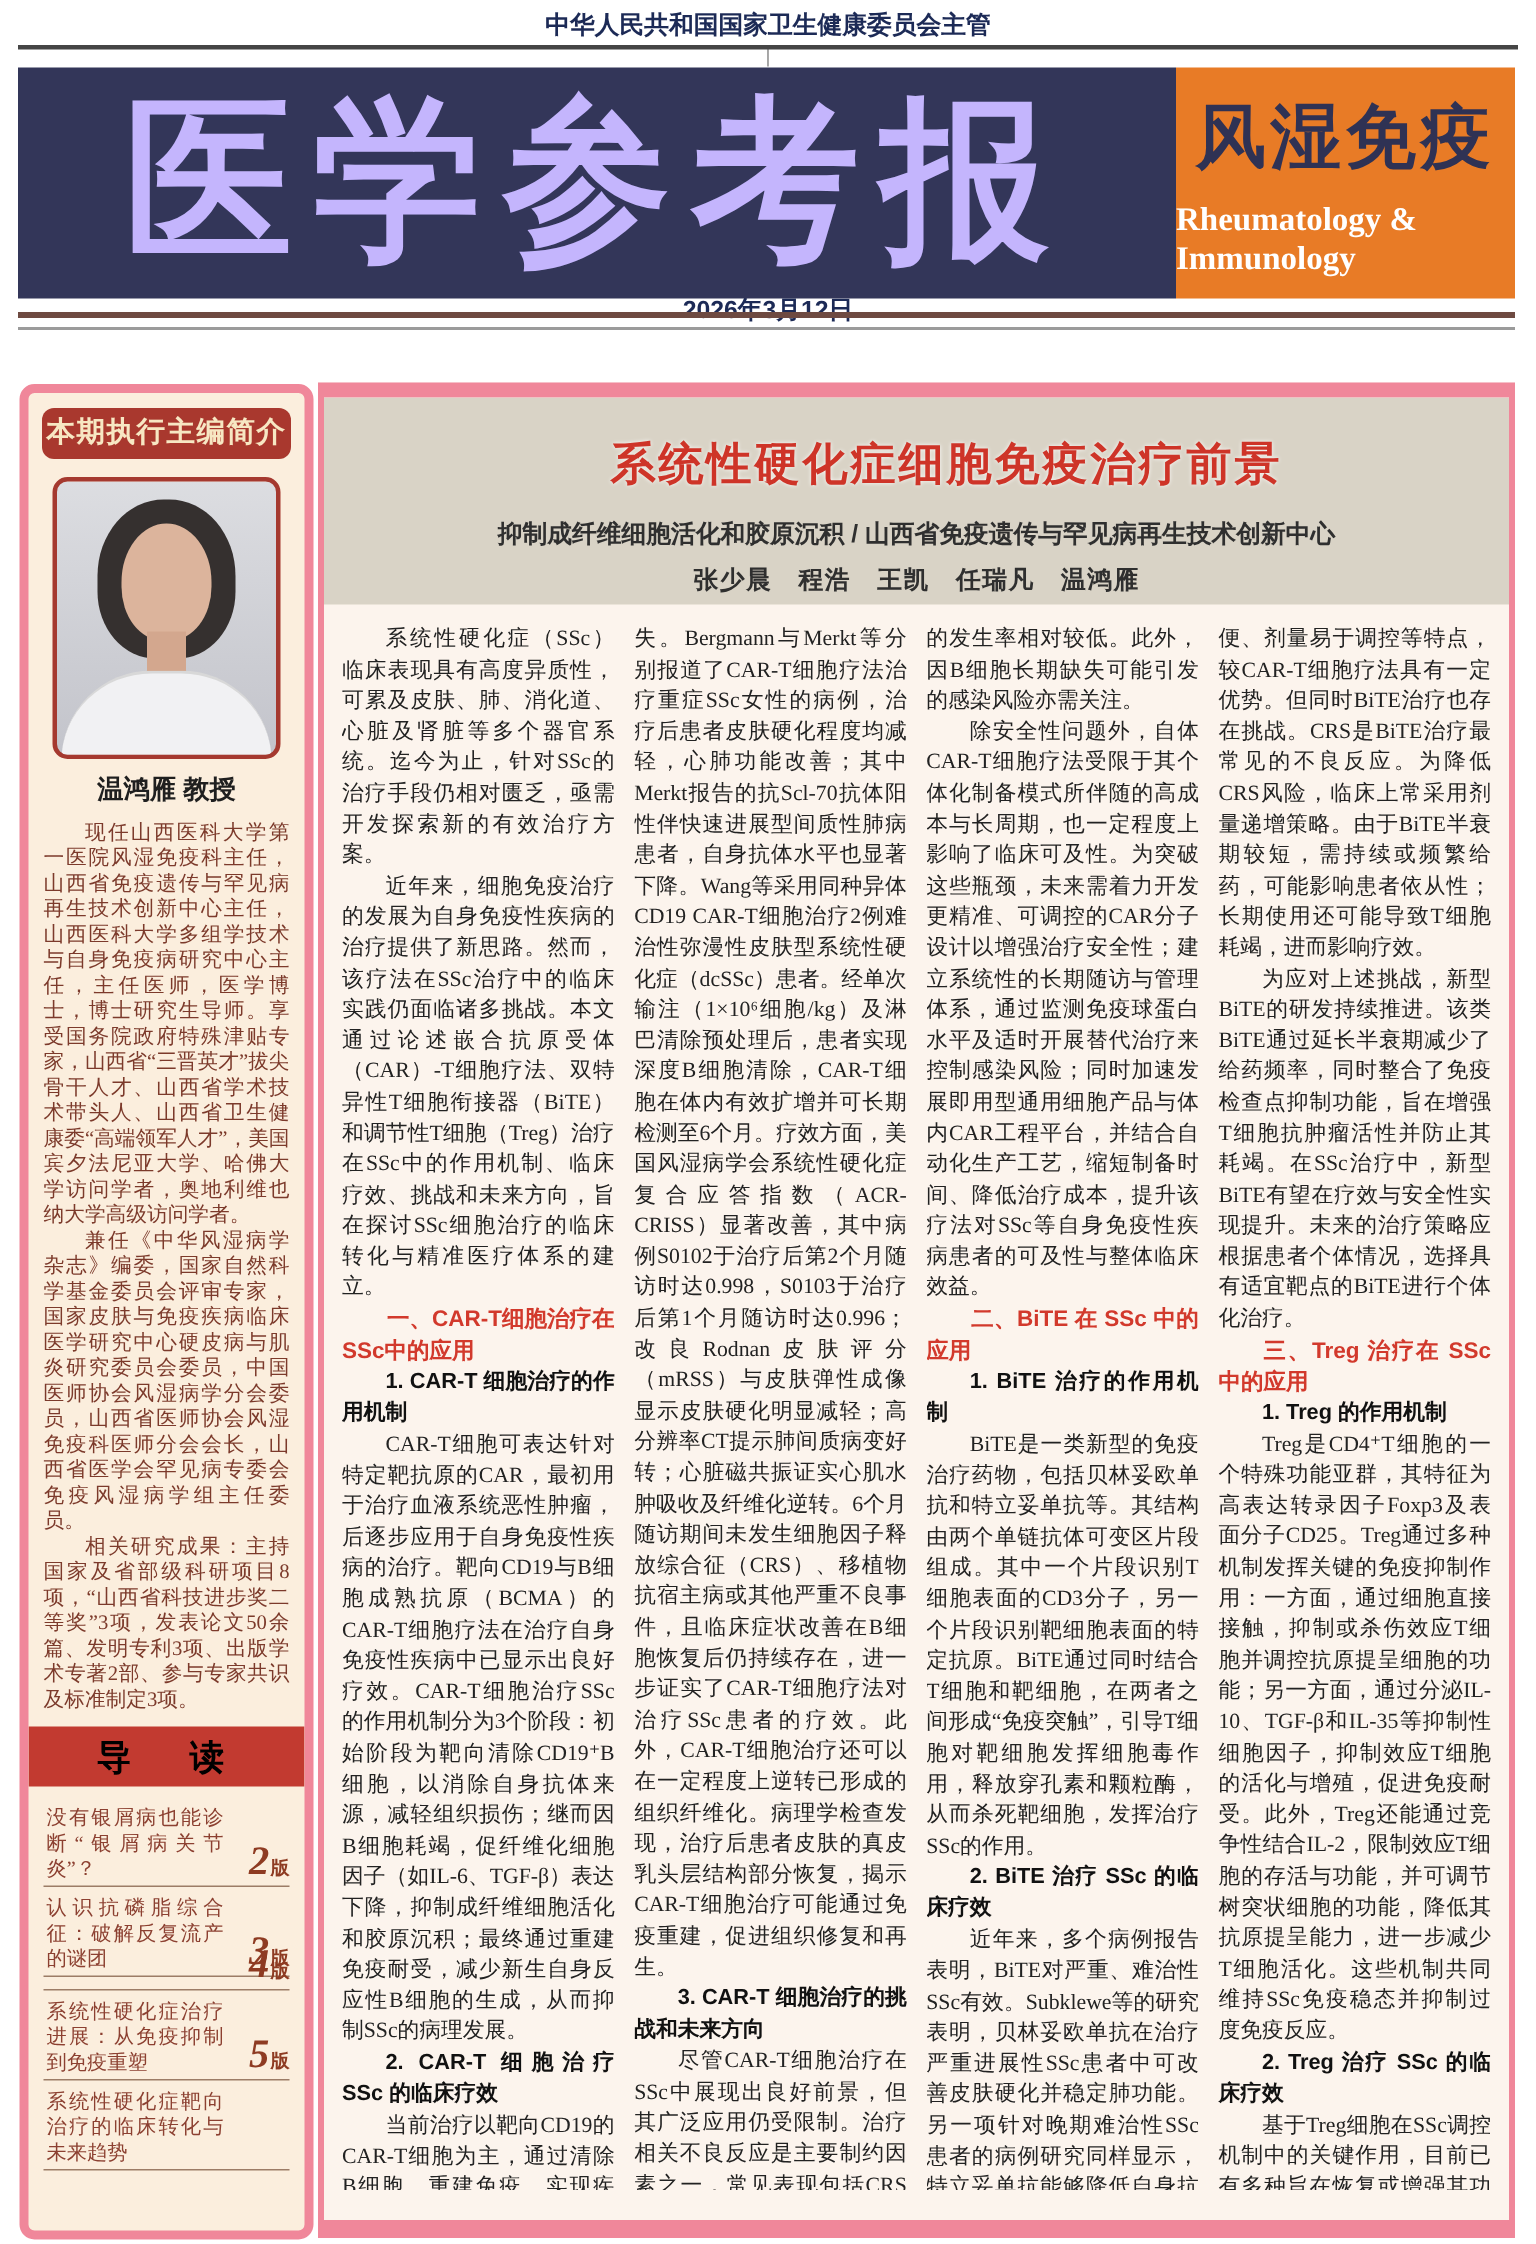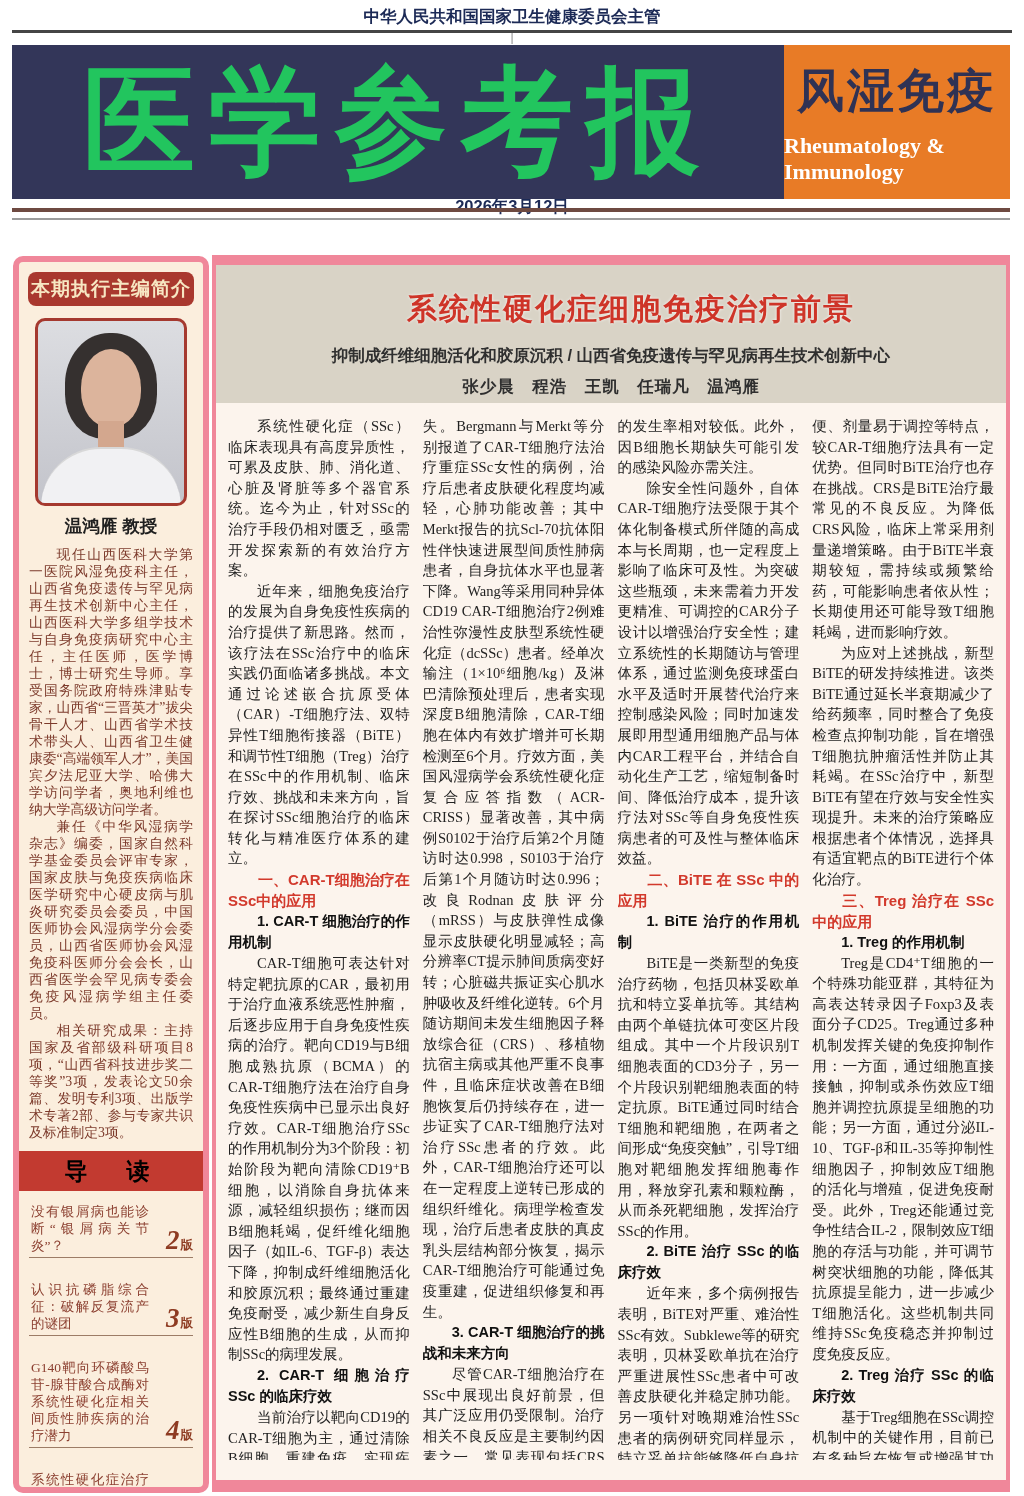--- a/index.html
+++ b/index.html
@@ -8,21 +8,21 @@
 
   
   .topbar{position:absolute;top:6px;left:0;width:100%;display:flex;justify-content:center;align-items:center;
           font-size:16.5px;font-weight:bold;color:#1c2a56;white-space:nowrap;flex-direction:column;}
   .tb-sep{color:#9a9a9a;font-weight:normal;margin:0 9px;font-size:14px;}
   .tb-item.hl{color:#e87a25;}
   .rule-top{position:absolute;top:30px;left:12px;right:12px;height:3px;background:#454545;}
 
   
   .masthead{position:absolute;top:45px;left:12px;width:998px;height:154px;display:flex;}
-  .mast-navy{width:772px;background:#333659;color:#22c55e;display:flex;align-items:center;justify-content:center;}
+  .mast-navy{width:772px;background:#333659;color:#c4b5fd;display:flex;align-items:center;justify-content:center;}
   .mast-title{font-family:"Liberation Serif","DejaVu Serif",serif;font-weight:bold;font-size:112px;
               letter-spacing:14px;line-height:1;transform:scaleY(1.05);}
   .mast-orange{flex:1;background:#e87b26;display:flex;flex-direction:column;align-items:center;justify-content:center;}
   .mast-cn{font-family:"Liberation Serif","DejaVu Serif",serif;font-weight:bold;font-size:47px;color:#2f3254;letter-spacing:3px;}
   .mast-en{font-family:"Liberation Serif","DejaVu Serif",serif;font-weight:bold;font-size:22px;color:#ffffff;margin-top:10px;}
   .rule-maroon{position:absolute;top:208px;left:12px;right:14px;height:4px;background:#6e4a41;}
   .rule-gray{position:absolute;top:218px;left:12px;right:14px;height:2px;background:#9b9b9b;}
 
   
   .sidebar{position:absolute;left:13px;top:256px;width:196px;height:1237px;box-sizing:border-box;
@@ -38,21 +38,21 @@
   .ph-neck{position:absolute;top:100px;left:50%;transform:translateX(-50%);width:26px;height:30px;background:#d3a78e;}
   .ph-coat{position:absolute;bottom:-6px;left:50%;transform:translateX(-50%);width:140px;height:60px;
            background:#f1f1f3;border-radius:60px 60px 0 0;border-top:2px solid #d8d8d8;}
   .ed-name{text-align:center;font-weight:bold;font-size:17.5px;color:#1f1f1f;margin:4px 0 8px;}
   .bio{padding:0 10px;color:#7c3a2b;font-family:"Liberation Serif","DejaVu Serif",serif;
        font-size:13.8px;line-height:17px;text-align:justify;}
   .bio p{margin:0;text-indent:2em;}
   .guide-header{margin-top:10px;background:#c23a30;height:40px;line-height:40px;color:#000000;
                 font-size:23px;font-weight:bold;text-align:center;letter-spacing:8px;}
   .guide-list{padding:12px 10px 0;}
-  .guide-item{position:relative;margin-bottom:23px;padding:0 44px 3px 2px;border-bottom:1.5px solid #9c7c66;}
+  .guide-item{position:relative;margin-bottom:5px;padding:0 44px 3px 2px;border-bottom:1.5px solid #9c7c66;}
   .gi-title{display:block;font-family:"Liberation Serif","DejaVu Serif",serif;color:#8c4031;
             font-size:13.5px;line-height:17px;text-align:justify;}
   .gi-num{position:absolute;right:0;bottom:1px;white-space:nowrap;color:#8e3b22;}
   .gi-num .n{font-family:"Liberation Serif","DejaVu Serif",serif;font-style:italic;font-weight:bold;font-size:27px;}
   .gi-num .b{font-size:12.5px;font-weight:bold;margin-left:1px;}
 
   
   .article{position:absolute;left:212px;top:255px;width:798px;height:1237px;box-sizing:border-box;
            border-style:solid;border-color:#f0879a;border-width:10px 4px 12px 4px;background:#fcf4ed;overflow:hidden;}
   .art-header{background:#d9d3c6;height:138px;box-sizing:border-box;padding-top:24px;text-align:center;}
@@ -118,21 +118,20 @@
     <div class="guide-list" id="guide-list">
         <div class="guide-item">
           <span class="gi-title">没有银屑病也能诊断“银屑病关节炎”？</span>
           <span class="gi-num"><span class="n">2</span><span class="b">版</span></span>
         </div>
         <div class="guide-item">
           <span class="gi-title">认识抗磷脂综合征：破解反复流产的谜团</span>
           <span class="gi-num"><span class="n">3</span><span class="b">版</span></span>
         </div>
         <div class="guide-item">
-          <span class="gi-title">G140靶向环磷酸鸟苷-腺苷酸合成酶对系统性硬化症相关间质性肺疾病的治疗潜力</span>
           <span class="gi-num"><span class="n">4</span><span class="b">版</span></span>
         </div>
         <div class="guide-item">
           <span class="gi-title">系统性硬化症治疗进展：从免疫抑制到免疫重塑</span>
           <span class="gi-num"><span class="n">5</span><span class="b">版</span></span>
         </div>
         <div class="guide-item">
           <span class="gi-title">系统性硬化症靶向治疗的临床转化与未来趋势</span>
         </div>
       </div>

